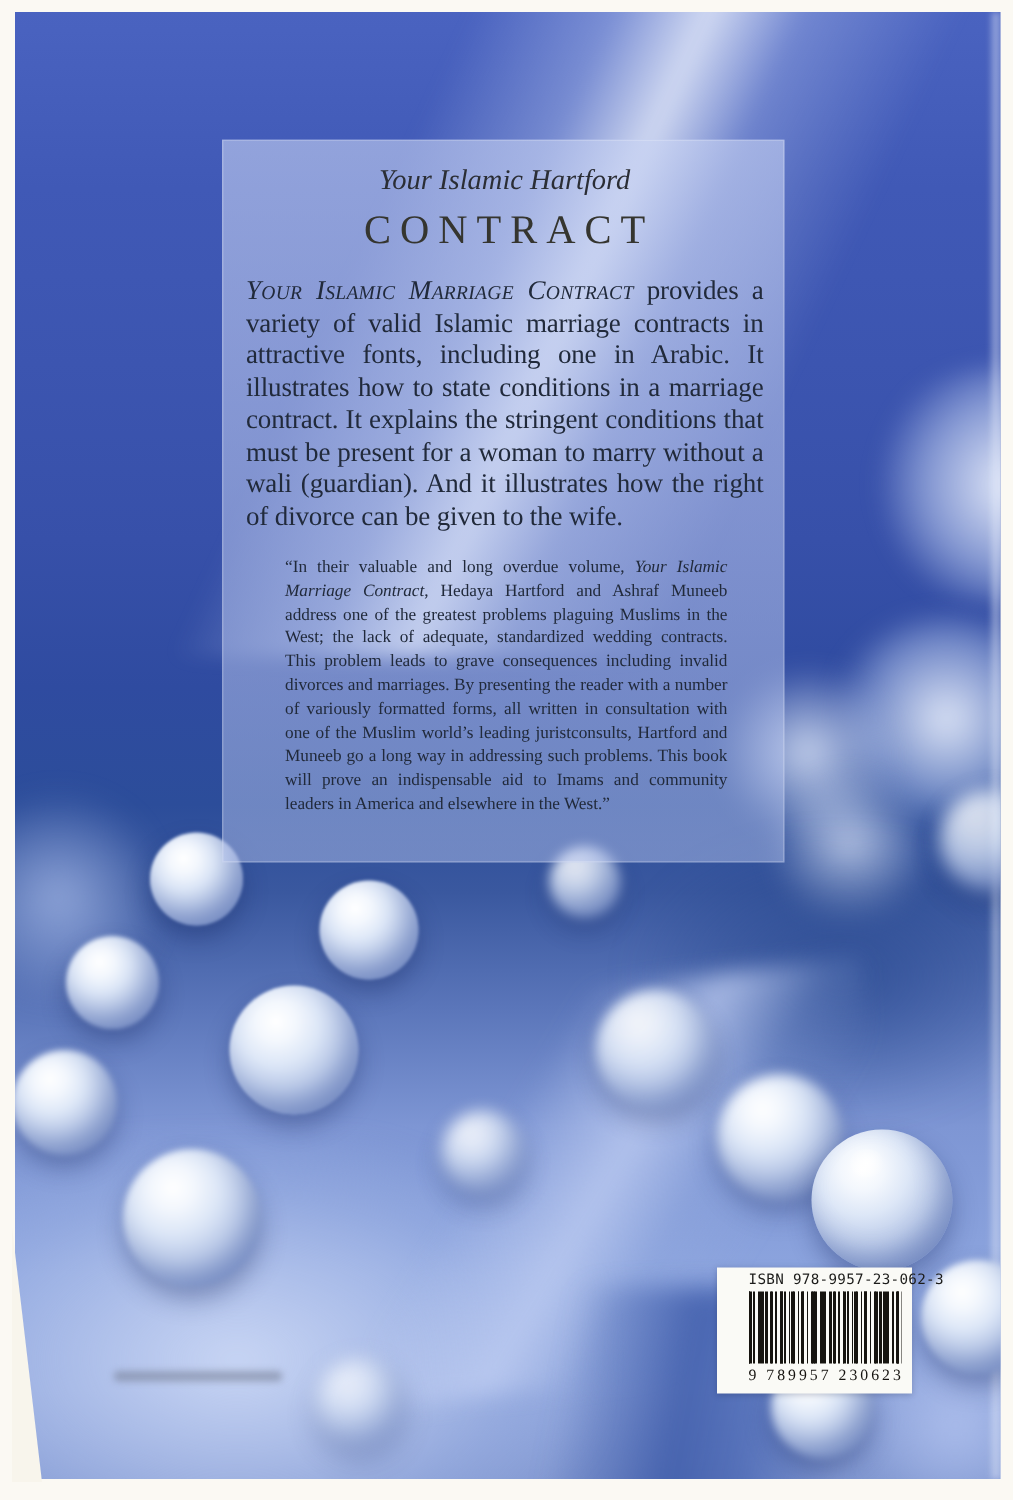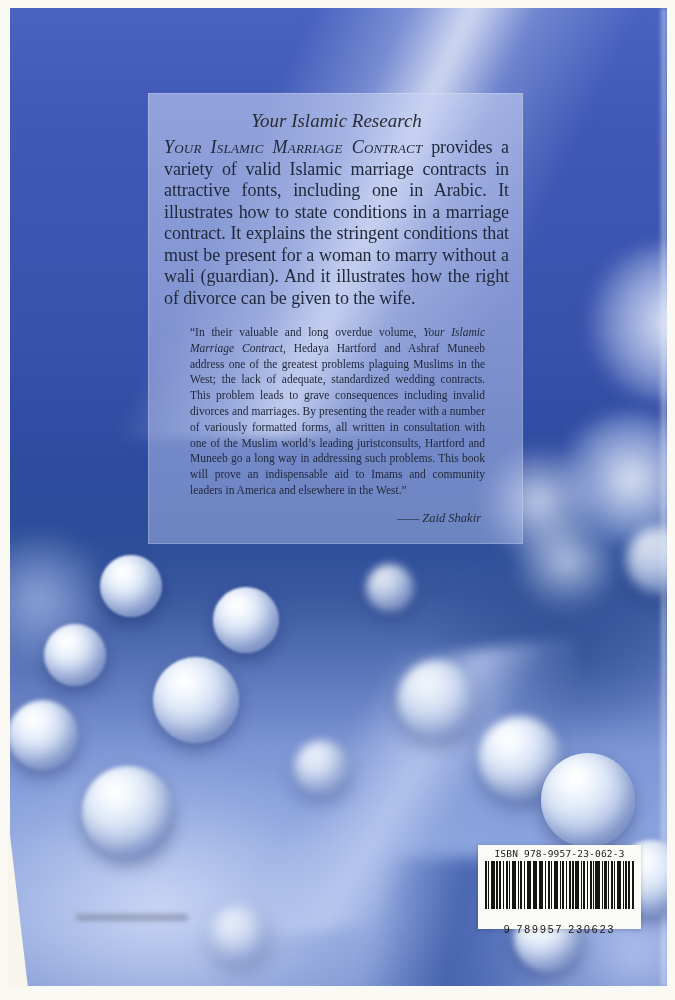--- a/index.html
+++ b/index.html
@@ -114,40 +114,40 @@
   }
   .pub-tagline{
     font-style:italic;font-size:11px;color:#27303f;line-height:14px;
   }
   .blur-bar{
     position:absolute;left:66px;top:906px;width:112px;height:7px;
     background:rgba(116,126,148,.55);filter:blur(2.5px);border-radius:3px;
   }
   
   .barcode-box{
-    position:absolute;left:468px;top:837px;width:163px;height:84px;
-    background:#fafaf6;box-sizing:border-box;padding:3px 7px 2px 7px;
+    position:absolute;left:468px;top:837px;width:130px;height:84px;
+    background:#fafaf6;box-sizing:border-box;padding:3px 7px 2px 21px;
     box-shadow:0 1px 4px rgba(20,30,70,.25);
   }
   .isbn-label{
     font-family:"DejaVu Sans Mono","Liberation Mono",monospace;
     font-size:9.5px;letter-spacing:.2px;color:#1c1c1a;text-align:center;
     white-space:nowrap;line-height:12px;
   }
   .bars{
     height:48px;margin-top:1px;background-color:#fafaf6;
     background-image:
       repeating-linear-gradient(90deg, #16140f 0 1px, rgba(0,0,0,0) 1px 3px),
       repeating-linear-gradient(90deg, #16140f 0 2px, rgba(0,0,0,0) 2px 7px),
       repeating-linear-gradient(90deg, #16140f 0 1px, rgba(0,0,0,0) 1px 11px);
   }
   .barcode-digits{
-    font-family:Liberation Sans, sans-serif;
+    font-family:Liberation Serif, serif;
     font-size:10.5px;letter-spacing:2px;color:#15130f;text-align:center;
-    line-height:13px;margin-top:14px;white-space:nowrap;
+    line-height:13px;margin-top:2px;white-space:nowrap;
   }
   
   .scan-wedge{
     position:absolute;left:8px;bottom:12px;width:20px;height:170px;
     background:#f8f5ec;
     clip-path:polygon(0 0, 0 100%, 100% 100%);
   }
 </style>
 </head>
 <body>
@@ -178,24 +178,24 @@
     <div class="pearl" style="left:387px;top:652px;width:80px;height:80px;filter:blur(4px);opacity:.9;"></div>
     <div class="pearl" style="left:284px;top:732px;width:56px;height:56px;filter:blur(5px);opacity:.85;"></div>
     <div class="pearl" style="left:468px;top:708px;width:84px;height:84px;filter:blur(4px);"></div>
     <div class="pearl" style="left:72px;top:758px;width:92px;height:92px;filter:blur(2px);"></div>
     <div class="pearl sharp" style="left:531px;top:745px;width:94px;height:94px;"></div>
     <div class="pearl" style="left:604px;top:832px;width:76px;height:76px;filter:blur(2px);"></div>
     <div class="pearl" style="left:200px;top:897px;width:60px;height:60px;filter:blur(6px);opacity:.7;"></div>
     <div class="pearl" style="left:504px;top:896px;width:68px;height:68px;filter:blur(3px);"></div>
 
     <div class="panel">
-      <div class="series-title">Your Islamic Research</div>
+      <div class="series-title">Your Islamic Hartford</div>
+      <div class="main-title">CONTRACT</div>
       <p class="description"><span class="lead-smallcaps">Your Islamic Marriage Contract</span><span> provides a variety of valid Islamic marriage contracts in attractive fonts, including one in Arabic. It illustrates how to state conditions in a marriage contract. It explains the stringent conditions that must be present for a woman to marry without a wali (guardian). And it illustrates how the right of divorce can be given to the wife.</span></p>
       <p class="review"><span>“In their valuable and long overdue volume, </span><span class="book-title">Your Islamic Marriage Contract</span><span>, Hedaya Hartford and Ashraf Muneeb address one of the greatest problems plaguing Muslims in the West; the lack of adequate, standardized wedding contracts. This problem leads to grave consequences including invalid divorces and marriages. By presenting the reader with a number of variously formatted forms, all written in consultation with one of the Muslim world’s leading juristconsults, Hartford and Muneeb go a long way in addressing such problems. This book will prove an indispensable aid to Imams and community leaders in America and elsewhere in the West.”</span></p>
-      <div class="attribution">—— Zaid Shakir</div>
     </div>
 
     <div class="blur-bar"></div>
 
     <div class="barcode-box">
       <div class="isbn-label">ISBN 978-9957-23-062-3</div>
       <div class="bars"></div>
       <div class="barcode-digits">9 789957 230623</div>
     </div>
 

